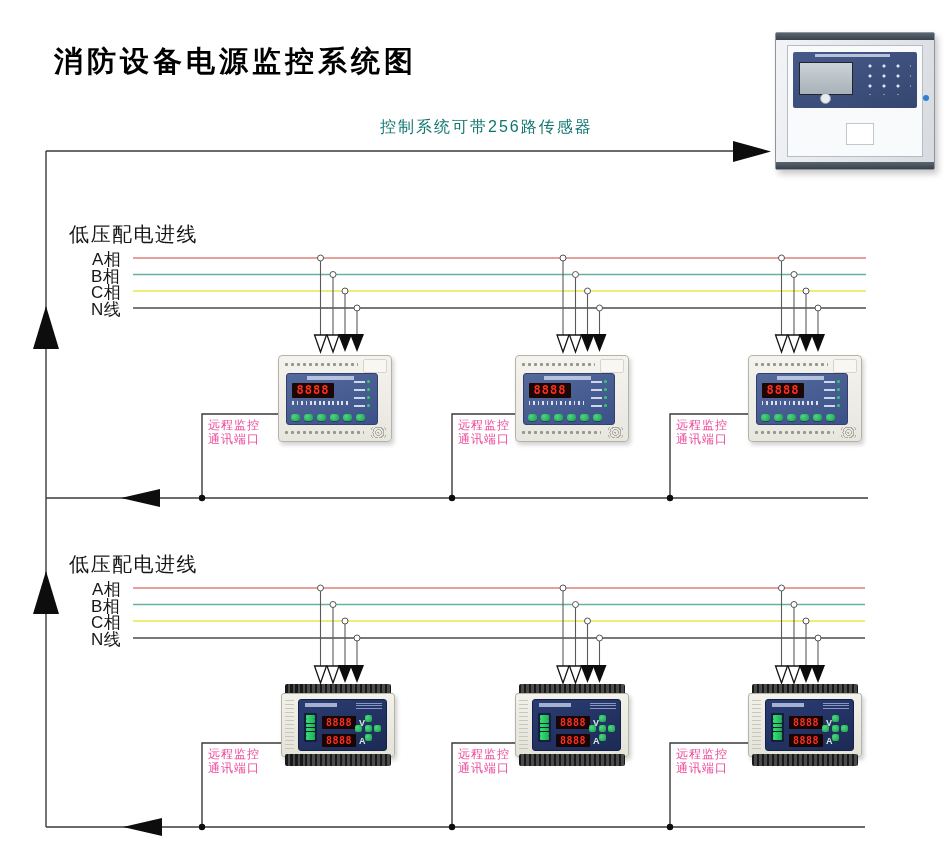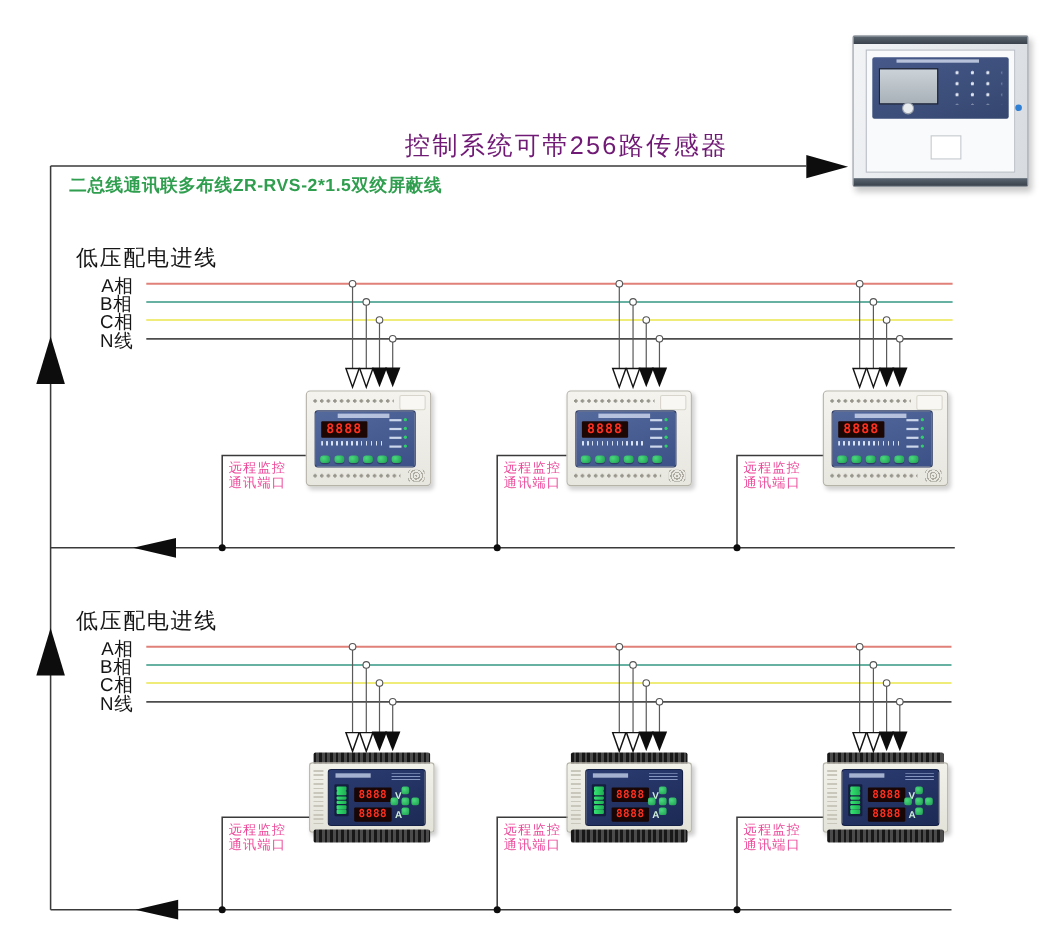--- a/index.html
+++ b/index.html
@@ -15,21 +15,21 @@
   .phB{stroke:var(--phase-b,#66b1a1);stroke-width:1.7;}
   .phC{stroke:var(--phase-c,#f0ec7a);stroke-width:1.8;}
   .phN{stroke:var(--phase-n,#4c4c4c);stroke-width:1.5;}
   .tap{fill:#fff;stroke:#555;stroke-width:1;}
   .hollowArr{fill:#fff;stroke:#141414;stroke-width:1.3;}
   .solidArr{fill:#0d0d0d;stroke:none;}
   .jdot{fill:#0d0d0d;}
 
   
   .title{left:54px;top:44px;font:900 29px/1.2 "DejaVu Serif",serif;letter-spacing:4px;color:#000;}
-  .capLabel{left:368px;top:117px;font-size:23px;letter-spacing:2px;color:#701a75;}
+  .capLabel{left:380px;top:117px;font-size:16px;letter-spacing:2px;color:#0f766e;}
   .greenLabel{left:63px;top:159px;font-size:16px;letter-spacing:.5px;color:var(--green-text,#2f9e4e);font-weight:bold;}
   .hostLabel{left:710px;top:176px;font-size:19px;letter-spacing:3px;color:#222;}
   .secHead{font-size:20px;letter-spacing:1.5px;color:#161616;}
   .phLab{font-size:17px;letter-spacing:.5px;color:#161616;}
   .portLab{font-size:12px;line-height:1.2;letter-spacing:1px;color:#ec4899;}
   .portLab span{display:block;}
 
   
   .host{left:775px;top:32px;width:158px;height:136px;background:linear-gradient(105deg,#f2f4f6,#d7dbe0);
         border:1px solid #8f959d;border-radius:2px;box-shadow:3px 4px 6px rgba(0,0,0,.22);}
@@ -185,22 +185,22 @@
       <path class="wire" d="M517 743 H452 V827"></path>
       <path class="wire" d="M750 743 H670 V827"></path>
       <path class="wire" d="M46 827 H865"></path>
       <polygon class="solidArr" points="123,827 162,818 162,836"></polygon>
       <circle class="jdot" cx="202" cy="827" r="3.2"></circle>
       <circle class="jdot" cx="452" cy="827" r="3.2"></circle>
       <circle class="jdot" cx="670" cy="827" r="3.2"></circle>
     </g>
   </svg>
 
+  <div class="abs title">消防设备电源监控系统图</div>
   <div class="abs capLabel">控制系统可带256路传感器</div>
-  <div class="abs greenLabel">二总线通讯联多布线ZR-RVS-2*1.5双绞屏蔽线</div>
 
   <div class="abs host">
     <div class="hostBand top"></div>
     <div class="hostBand bot"></div>
     <div class="hostDoor">
       <div class="hostCtrl">
         <div class="hostTtl"></div>
         <div class="hostLcd"></div>
         <div class="hostInd"></div>
         <div class="hostBtn"></div>

